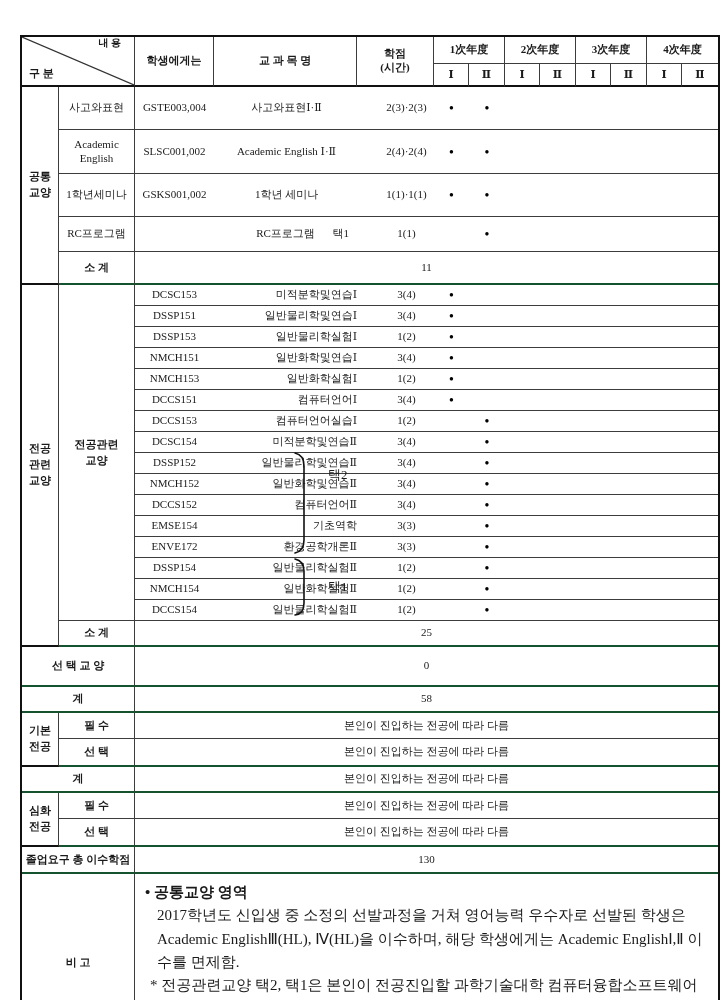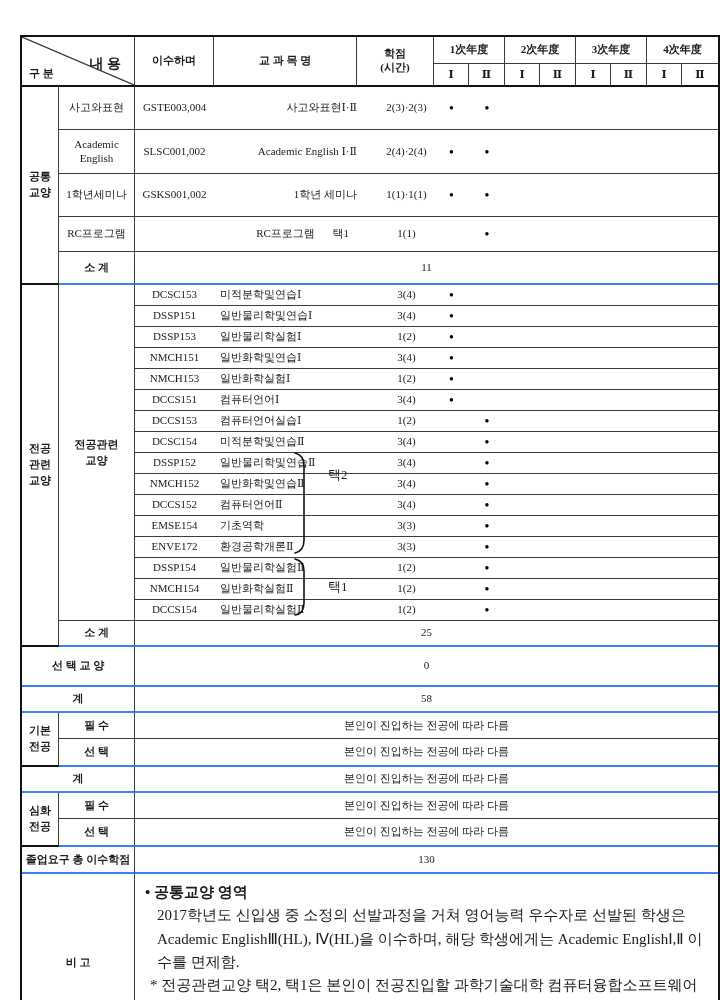--- a/index.html
+++ b/index.html
@@ -7,29 +7,29 @@
          font-family:"Liberation Serif","DejaVu Serif",serif;color:#1a1a1a;}
   table.curr{position:absolute;left:20px;top:35px;width:696px;
              border-collapse:separate;border-spacing:0;table-layout:fixed;
              border:2px solid #111;}
   td{box-sizing:border-box;padding:0;font-size:11px;text-align:center;vertical-align:middle;
      border-bottom:1px solid #3c3c3c;overflow:hidden;line-height:1.25;}
   tr.last>td{border-bottom:none;}
   .vr{border-right:1px solid #3c3c3c;}
   .hb2{border-bottom:2px solid #111;}
   tr.h2>td{border-bottom:2px solid #111;}
-  tr.sb>td{border-bottom:2px solid #3b82f6;}
+  tr.sb>td{border-bottom:2px solid #14532d;}
   .sbc{border-bottom:2px solid #111 !important;}
   .bold{font-weight:bold;}
   .diag{position:relative;}
   .dsvg{position:absolute;left:0;top:0;width:100%;height:100%;}
-  .c-top{position:absolute;top:18px;right:13px;font-weight:bold;font-size:14px;}
+  .c-top{position:absolute;top:0;right:13px;font-weight:bold;font-size:10px;}
   .c-bot{position:absolute;bottom:4px;left:7px;font-weight:bold;font-size:11px;}
-  .title-cell{text-align:left;padding-left:6px;}
-  .title-cell-c{text-align:right;padding-left:2px;}
+  .title-cell{text-align:right;padding-left:6px;}
+  .title-cell-c{text-align:center;padding-left:2px;}
   .credit-cell{padding-left:22px;}
   .dot{font-size:8px;color:#000;}
   .rc-title{position:relative;}
   .rc-main{display:inline-block;}
   .rc-sel{position:absolute;right:8px;top:50%;transform:translateY(-50%);}
   .note-cell{text-align:left;padding:7px 12px 7px 10px;font-size:15px;line-height:1.55;vertical-align:top;}
   .note-title{font-weight:bold;}
   .note-body{padding-left:12px;font-family:Liberation Serif, serif;}
   .note-star{padding-left:12px;text-indent:-7px;}
   .bracket{position:absolute;pointer-events:none;}
@@ -60,21 +60,21 @@
   <tbody>
 
   <tr class="h1" style="height:27px">
     <td colspan="2" rowspan="2" class="diag vr hb2">
       <svg class="dsvg" viewBox="0 0 113 50" preserveAspectRatio="none">
               <line x1="0" y1="0" x2="113" y2="50" stroke="#333" stroke-width="1.2"></line>
             </svg>
       <span class="c-top">내 용</span>
       <span class="c-bot">구 분</span>
     </td>
-    <td rowspan="2" class="vr hb2 bold">이수하며</td>
+    <td rowspan="2" class="vr hb2 bold">학생에게는</td>
     <td rowspan="2" class="vr hb2 bold">교 과 목 명</td>
     <td rowspan="2" class="vr hb2 bold">
       <div>학점</div>
       <div>(시간)</div>
     </td>
     <td colspan="2" class="vr bold">1次年度</td>
     <td colspan="2" class="vr bold">2次年度</td>
     <td colspan="2" class="vr bold">3次年度</td>
     <td colspan="2" class="bold">4次年度</td>
   </tr>

